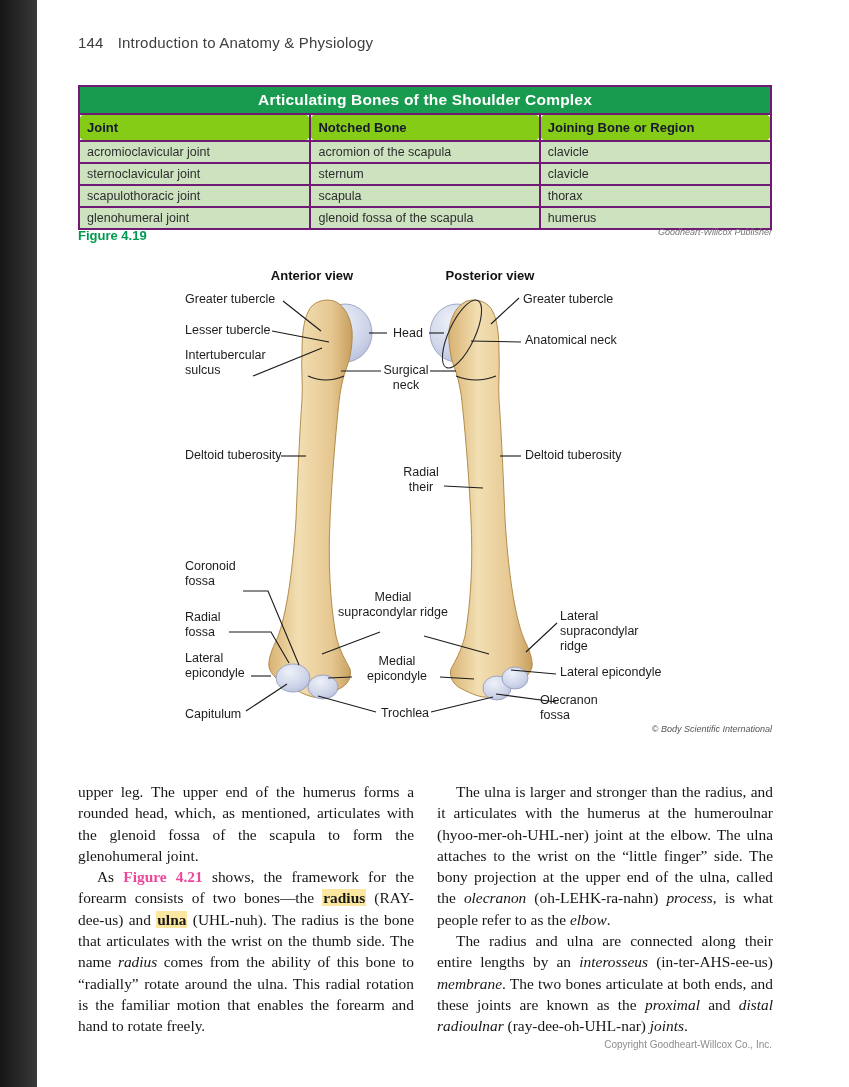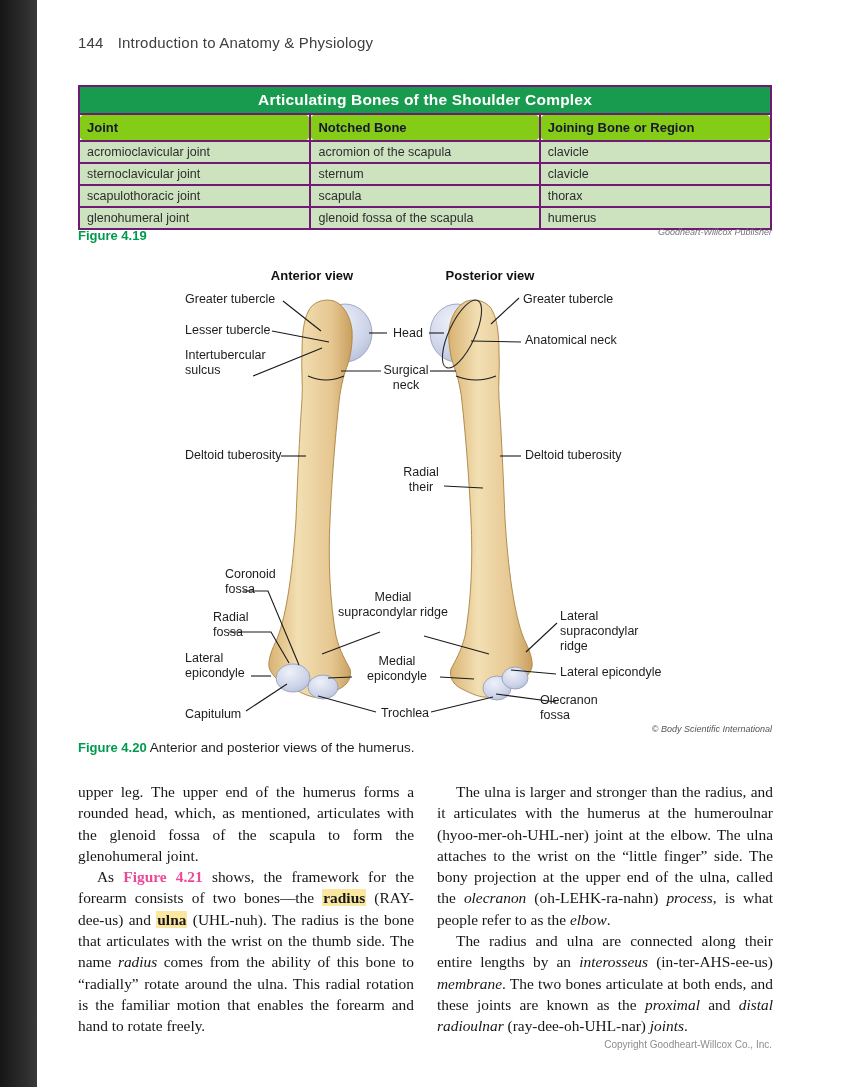--- a/index.html
+++ b/index.html
@@ -195,45 +195,42 @@
       </g>
     </svg>
 
     <div class="fig-view-title" style="left:154px; top:5px; width:160px;">Anterior view</div>
     <div class="fig-view-title" style="left:332px; top:5px; width:160px;">Posterior view</div>
 
     <div class="fl" style="left:107px; top:29px;">Greater tubercle</div>
     <div class="fl" style="left:107px; top:60px;">Lesser tubercle</div>
     <div class="fl" style="left:107px; top:85px; width:92px;">Intertubercular sulcus</div>
     <div class="fl" style="left:107px; top:185px;">Deltoid tuberosity</div>
-    <div class="fl" style="left:107px; top:304px; width:70px;margin-left:40px;">Coronoid fossa</div>
-    <div class="fl" style="left:107px; top:347px; width:55px;margin-left:28px;">Radial fossa</div>
+    <div class="fl" style="left:107px; top:296px; width:70px;">Coronoid fossa</div>
+    <div class="fl" style="left:107px; top:347px; width:55px;">Radial fossa</div>
     <div class="fl" style="left:107px; top:388px; width:82px;">Lateral epicondyle</div>
     <div class="fl" style="left:107px; top:444px;">Capitulum</div>
 
     <div class="fl center" style="left:310px; top:63px; width:40px;">Head</div>
     <div class="fl center" style="left:293px; top:100px; width:70px;">Surgical neck</div>
     <div class="fl center" style="left:312px; top:202px; width:62px;">Radial their</div>
     <div class="fl center" style="left:259px; top:327px; width:112px;">Medial supracondylar ridge</div>
     <div class="fl center" style="left:273px; top:391px; width:92px;">Medial epicondyle</div>
     <div class="fl center" style="left:296px; top:443px; width:62px;">Trochlea</div>
 
     <div class="fl" style="left:445px; top:29px;">Greater tubercle</div>
     <div class="fl" style="left:447px; top:70px; width:92px;">Anatomical neck</div>
     <div class="fl" style="left:447px; top:185px;">Deltoid tuberosity</div>
     <div class="fl" style="left:482px; top:346px; width:108px;">Lateral supracondylar ridge</div>
     <div class="fl" style="left:482px; top:402px;">Lateral epicondyle</div>
     <div class="fl" style="left:462px; top:430px; width:80px;">Olecranon fossa</div>
 
     <div class="fig-credit">© Body Scientific International</div>
   </div>
 
-  <div class="figure-caption">
-    <span class="fig-label">Figure 4.20</span><span> Anterior and posterior views of the humerus.</span>
-  </div>
 
   <div class="bodycol left">
     <p><span>upper leg. The upper end of the humerus forms a rounded head, which, as mentioned, articulates with the glenoid fossa of the scapula to form the glenohumeral joint.</span></p>
     <p class="indent"><span>As </span><span class="seg-fig">Figure 4.21</span><span> shows, the framework for the forearm consists of two bones—the </span><span class="seg-hl">radius</span><span> (RAY-dee-us) and </span><span class="seg-hl">ulna</span><span> (UHL-nuh). The radius is the bone that articulates with the wrist on the thumb side. The name </span><span class="seg-i">radius</span><span> comes from the ability of this bone to “radially” rotate around the ulna. This radial rotation is the familiar motion that enables the forearm and hand to rotate freely.</span></p>
   </div>
   <div class="bodycol right">
     <p class="indent"><span>The ulna is larger and stronger than the radius, and it articulates with the humerus at the humeroulnar (hyoo-mer-oh-UHL-ner) joint at the elbow. The ulna attaches to the wrist on the “little finger” side. The bony projection at the upper end of the ulna, called the </span><span class="seg-i">olecranon</span><span> (oh-LEHK-ra-nahn) </span><span class="seg-i">process</span><span>, is what people refer to as the </span><span class="seg-i">elbow</span><span>.</span></p>
     <p class="indent"><span>The radius and ulna are connected along their entire lengths by an </span><span class="seg-i">interosseus</span><span> (in-ter-AHS-ee-us) </span><span class="seg-i">membrane</span><span>. The two bones articulate at both ends, and these joints are known as the </span><span class="seg-i">proximal</span><span> and </span><span class="seg-i">distal radioulnar</span><span> (ray-dee-oh-UHL-nar) </span><span class="seg-i">joints</span><span>.</span></p>
   </div>
 

